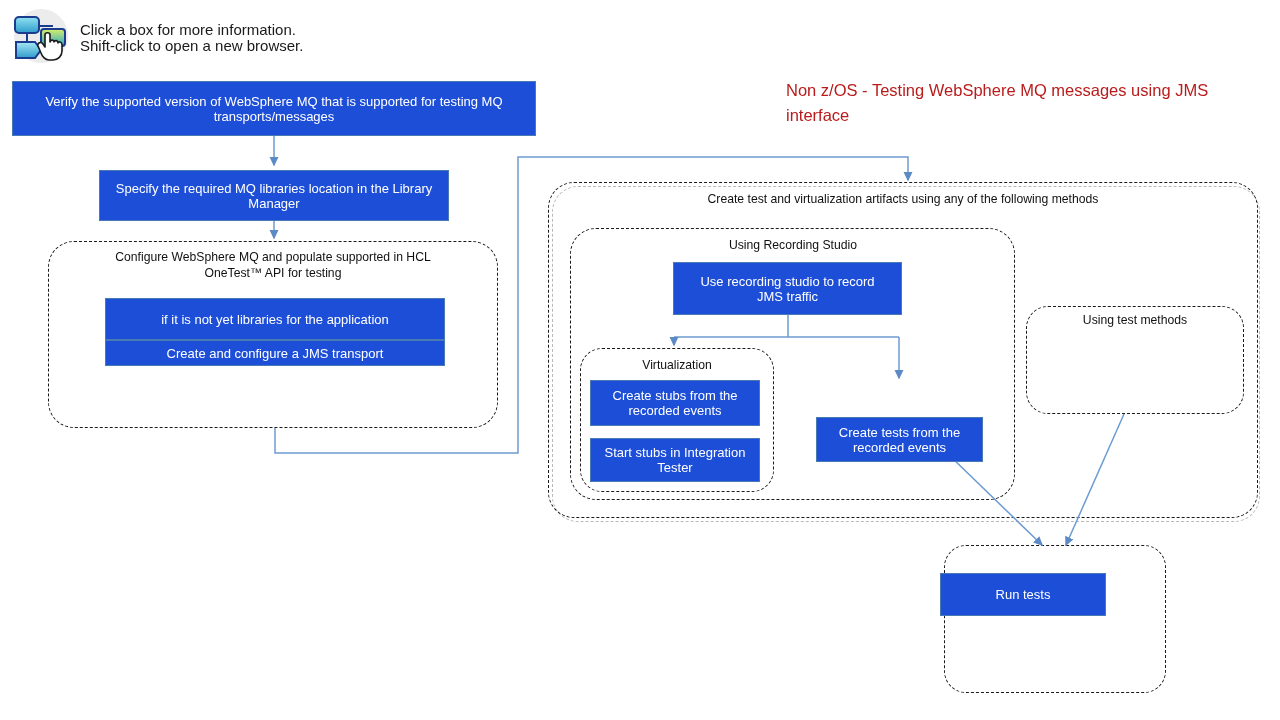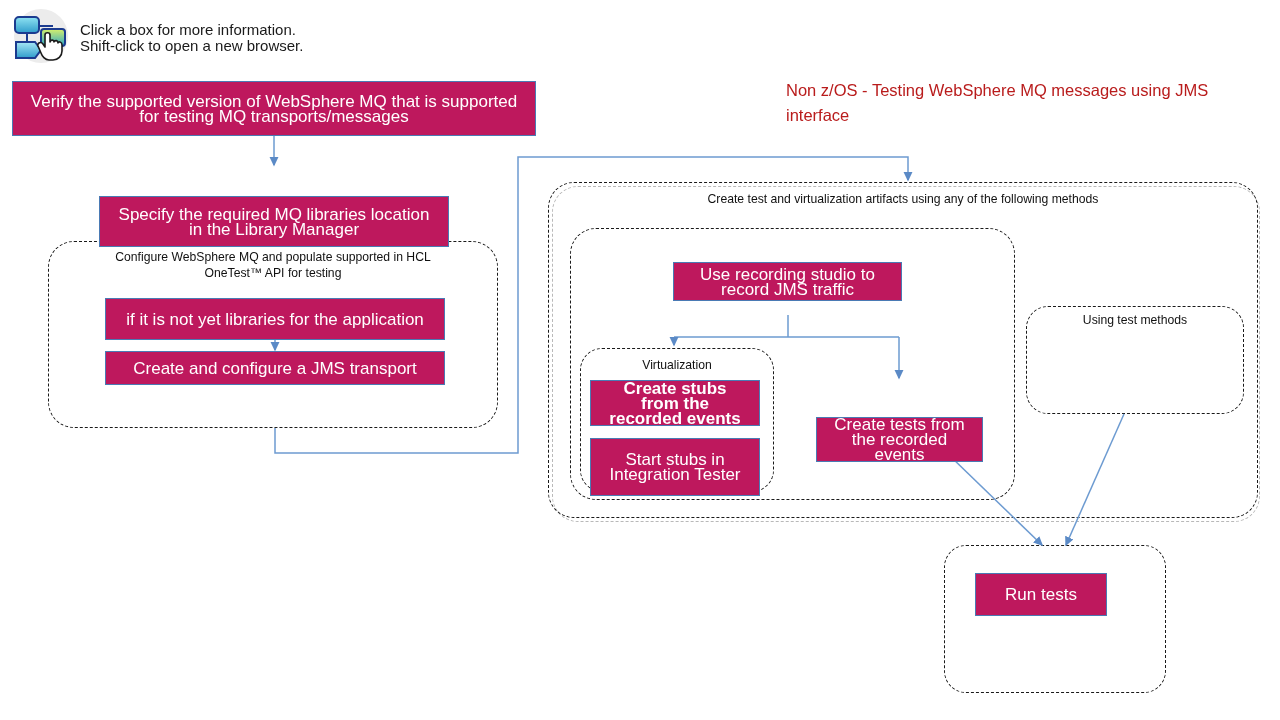--- a/index.html
+++ b/index.html
@@ -51,24 +51,24 @@
     top: 78px;
     width: 440px;
     font-size: 16.5px;
     line-height: 25px;
     color: #b91c1c;
   }
 
   
   .pbox {
     position: absolute;
-    background: #be185d;
+    background: #1d4ed8;
     border: 1px solid #4a7ab4;
     color: #ffffff;
-    font-size: 17px;
+    font-size: 13px;
     line-height: 15px;
     display: flex;
     align-items: center;
     justify-content: center;
     text-align: center;
     box-sizing: border-box;
     padding: 2px 12px;
     cursor: pointer;
   }
 
@@ -138,20 +138,21 @@
   </div>
 
   <div class="diagram-title">Non z/OS - Testing WebSphere MQ messages using JMS interface</div>
 
   <div class="group faint" style="left:552px; top:186px; width:708px; height:336px;"></div>
 
   <div class="group" style="left:548px; top:182px; width:710px; height:336px;"></div>
   <div class="group-label" style="left:608px; top:191px; width:590px;">Create test and virtualization artifacts using any of the following methods</div>
 
   <div class="group" style="left:570px; top:228px; width:445px; height:272px;"></div>
+  <div class="group-label" style="left:640px; top:237px; width:306px;">Using Recording Studio</div>
 
   <div class="group" style="left:580px; top:348px; width:194px; height:144px; border-radius:22px;"></div>
   <div class="group-label" style="left:600px; top:357px; width:154px;">Virtualization</div>
 
   <div class="group" style="left:1026px; top:306px; width:218px; height:108px; border-radius:22px;"></div>
   <div class="group-label" style="left:1046px; top:312px; width:178px;">Using test methods</div>
 
   <div class="group" style="left:48px; top:241px; width:450px; height:187px;"></div>
   <div class="group-label" style="left:98px; top:249px; width:350px;">Configure WebSphere MQ and populate supported in HCL OneTest™ API for testing</div>
 
@@ -179,31 +180,31 @@
       <path d="M899,337 L899,378" marker-end="url(#arrow)"></path>
 
       <path d="M918,425 L1042,545" marker-end="url(#arrow)"></path>
 
       <path d="M1124,414 L1066,545" marker-end="url(#arrow)"></path>
     </g>
   </svg>
 
   <div class="pbox" style="left:12px; top:81px; width:524px; height:55px;">Verify the supported version of WebSphere MQ that is supported for testing MQ transports/messages</div>
 
-  <div class="pbox" style="left:99px; top:170px; width:350px; height:51px;margin-top:26px;">Specify the required MQ libraries location in the Library Manager</div>
+  <div class="pbox" style="left:99px; top:170px; width:350px; height:51px;">Specify the required MQ libraries location in the Library Manager</div>
 
   <div class="pbox" style="left:105px; top:298px; width:340px; height:42px;">if it is not yet libraries for the application</div>
 
-  <div class="pbox" style="left:105px; top:351px; width:340px; height:34px;text-align:right;">Create and configure a JMS transport</div>
-
-  <div class="pbox" style="left:673px; top:262px; width:229px; height:39px;">Use recording studio to record JMS traffic</div>
-
-  <div class="pbox" style="left:590px; top:380px; width:170px; height:46px;font-weight:bold;">Create stubs from the recorded events</div>
-
-  <div class="pbox" style="left:590px; top:438px; width:170px; height:58px;">Start stubs in Integration Tester</div>
+  <div class="pbox" style="left:105px; top:340px; width:340px; height:26px;text-align:right;">Create and configure a JMS transport</div>
+
+  <div class="pbox" style="left:673px; top:262px; width:229px; height:53px;">Use recording studio to record JMS traffic</div>
+
+  <div class="pbox" style="left:590px; top:380px; width:170px; height:46px;">Create stubs from the recorded events</div>
+
+  <div class="pbox" style="left:590px; top:438px; width:170px; height:44px;">Start stubs in Integration Tester</div>
 
   <div class="pbox" style="left:816px; top:380px; width:167px; height:45px;margin-top:37px;">Create tests from the recorded events</div>
 
 
-  <div class="pbox" style="left:975px; top:573px; width:132px; height:43px;">Run tests</div>
+  <div class="pbox" style="left:940px; top:573px; width:166px; height:43px;">Run tests</div>
 
 
 </div>
 
 </body></html>

